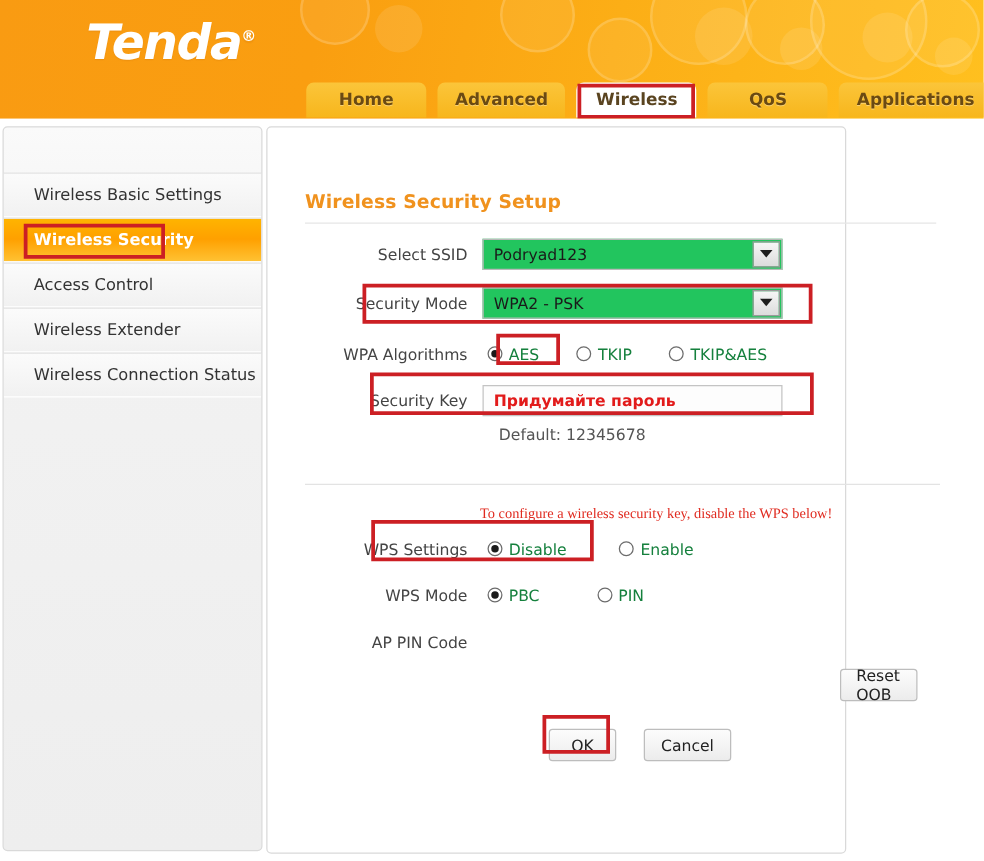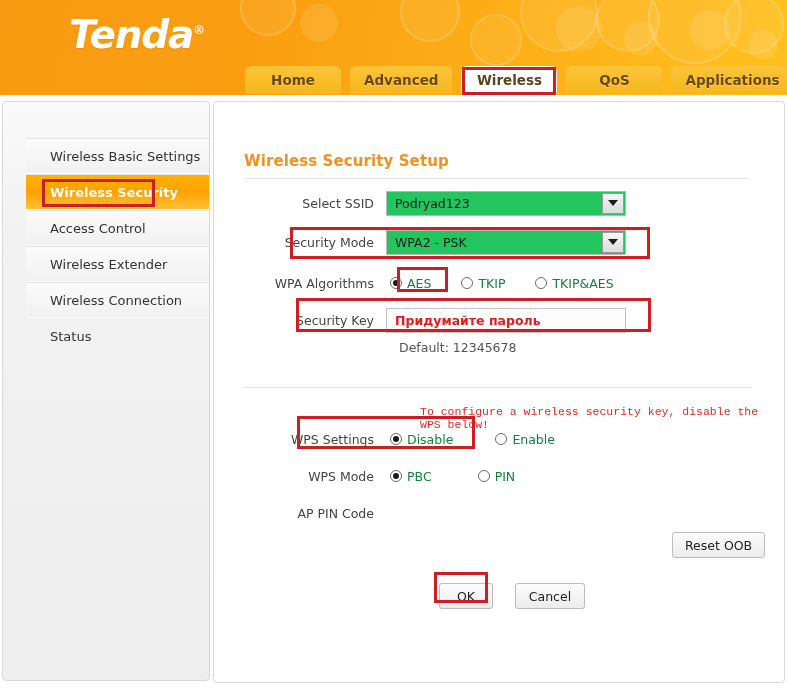--- a/index.html
+++ b/index.html
@@ -108,21 +108,20 @@
     position: absolute;
     left: 2px;
     top: 6px;
     width: 208px;
     height: 580px;
     box-sizing: border-box;
     background: linear-gradient(180deg,#fafafa 0%, #f2f2f2 22%, #eeeeee 100%);
     border: 1px solid #d9d9d9;
     border-radius: 4px;
     overflow: hidden;
-    padding-left: 23px;
   }
   .sidebar-top-pad { height: 36px; }
   .side-item {
     height: 36px;
     line-height: 36px;
     padding-left: 24px;
     box-sizing: border-box;
     font-size: 13px;
     color: #333333;
     font-family: "DejaVu Sans", sans-serif;
@@ -145,21 +144,21 @@
     border: 3px solid #cc1f24;
     box-sizing: border-box;
     pointer-events: none;
   }
 
   
   .content {
     position: absolute;
     left: 213px;
     top: 6px;
-    width: 572px;
+    width: 464px;
     height: 582px;
     box-sizing: border-box;
     background: #ffffff;
     border: 1px solid #d9d9d9;
     border-radius: 4px;
   }
   .section-title {
     position: absolute;
     left: 30px;
     top: 50px;
@@ -282,22 +281,21 @@
   .hint {
     position: absolute;
     font-size: 12.5px;
     color: #555555;
     font-family: "DejaVu Sans", sans-serif;
   }
   .warn {
     position: absolute;
     font-size: 11.5px;
     color: #e02b20;
-    font-family: Liberation Mono, monospace;
-    margin-left: 36px;
+    font-family: Liberation Serif, serif;
   }
   .divider {
     position: absolute;
     left: 30px;
     width: 508px;
     height: 1px;
     background: #e3e3e3;
   }
 
   

